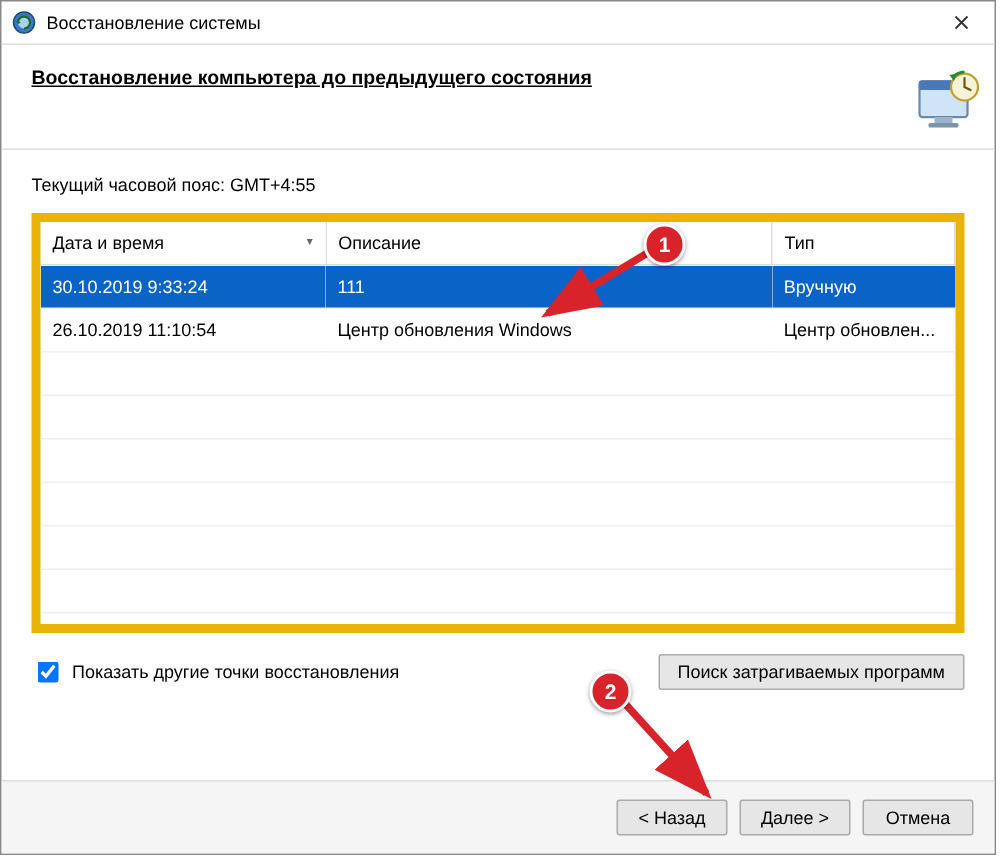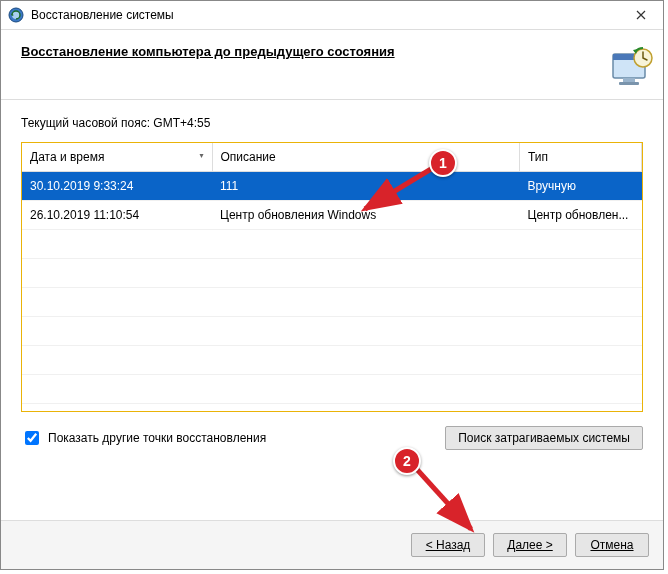--- a/index.html
+++ b/index.html
@@ -61,21 +61,21 @@
     right: 6px;
     top: 16px;
   }
   .content {
     padding: 16px 20px 10px 20px;
   }
   .tz-label {
     margin-bottom: 12px;
   }
   .table-wrap {
-    border: 1px solid #eab308;
+    border: 6px solid #eab308;
     height: 268px;
     background: #fff;
     overflow: hidden;
   }
   table {
     width: 100%;
     border-collapse: collapse;
     table-layout: fixed;
   }
   th {
@@ -142,21 +142,20 @@
     right: 0;
     bottom: 0;
     height: 48px;
     border-top: 1px solid #ddd;
     background: #f5f5f5;
     display: flex;
     align-items: center;
     justify-content: flex-end;
     padding-right: 14px;
     gap: 8px;
-    text-decoration: underline;
   }
   .footer .btn {
     min-width: 74px;
   }
   
   .annot {
     position: absolute;
     pointer-events: none;
   }
   .annot-circle {
@@ -280,21 +279,21 @@
             </tr>
           </tbody>
       </table>
     </div>
 
     <div class="below-table">
       <label class="checkbox-wrap">
         <input type="checkbox" id="chk" checked="" style="">
         <span>Показать другие точки восстановления</span>
       </label>
-      <button class="btn">Поиск затрагиваемых системы</button>
+      <button class="btn">Поиск затрагиваемых программ</button>
     </div>
   </div>
 
   <div class="footer">
     <button class="btn">&lt; Назад</button>
     <button class="btn">Далее &gt;</button>
     <button class="btn">Отмена</button>
   </div>
 
   <svg class="annot" style="left:350px; top:148px;" width="110" height="80">

